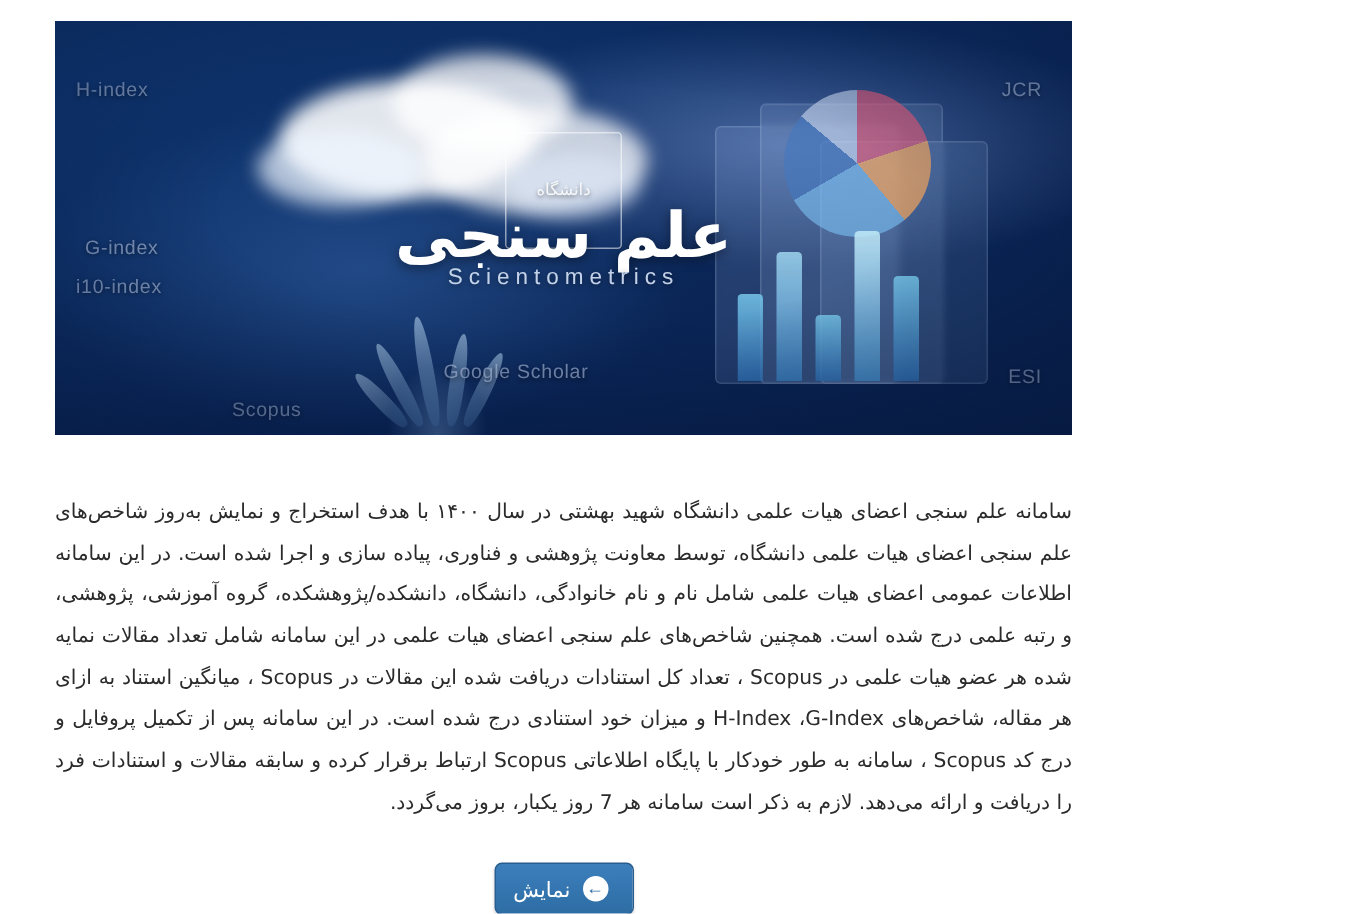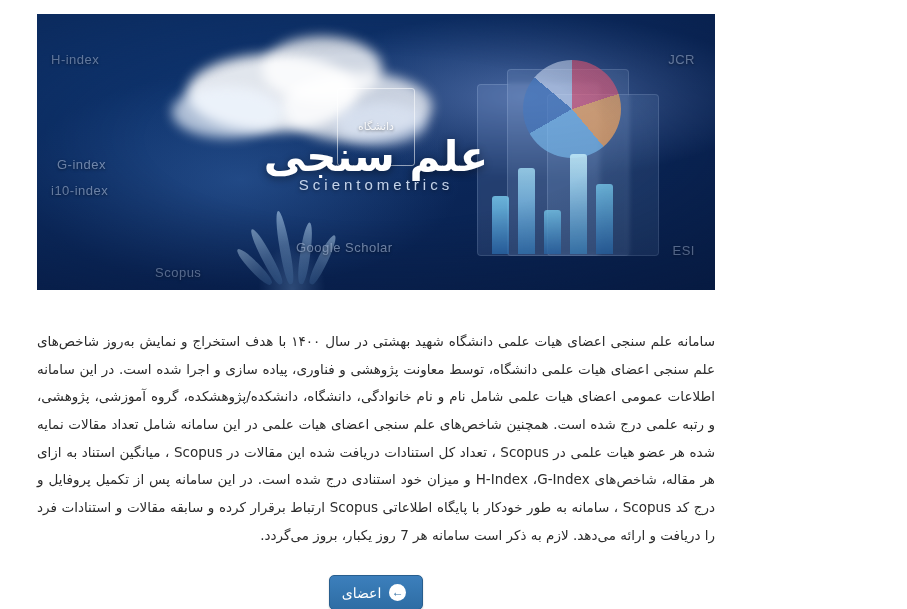--- a/index.html
+++ b/index.html
@@ -279,18 +279,18 @@
       <div class="banner-sub">Scientometrics</div>
 
       <div class="vignette"></div>
     </div>
 
     <p class="body-text">سامانه علم سنجی اعضای هیات علمی دانشگاه شهید بهشتی در سال ۱۴۰۰ با هدف استخراج و نمایش به‌روز شاخص‌های علم سنجی اعضای هیات علمی دانشگاه، توسط معاونت پژوهشی و فناوری، پیاده سازی و اجرا شده است. در این سامانه اطلاعات عمومی اعضای هیات علمی شامل نام و نام خانوادگی، دانشگاه، دانشکده/پژوهشکده، گروه آموزشی، پژوهشی، و رتبه علمی درج شده است. همچنین شاخص‌های علم سنجی اعضای هیات علمی در این سامانه شامل تعداد مقالات نمایه شده هر عضو هیات علمی در Scopus ، تعداد کل استنادات دریافت شده این مقالات در Scopus ، میانگین استناد به ازای هر مقاله، شاخص‌های H-Index ،G-Index و میزان خود استنادی درج شده است. در این سامانه پس از تکمیل پروفایل و درج کد Scopus ، سامانه به طور خودکار با پایگاه اطلاعاتی Scopus ارتباط برقرار کرده و سابقه مقالات و استنادات فرد را دریافت و ارائه می‌دهد. لازم به ذکر است سامانه هر 7 روز یکبار، بروز می‌گردد.</p>
 
     <div class="btn-row">
       <button class="login-btn">
         <span class="arrow-icon">←</span>
-        <span>اعضای</span>
+        <span>نمایش</span>
       </button>
     </div>
 
   </div>
 </div>
 
 </body></html>

